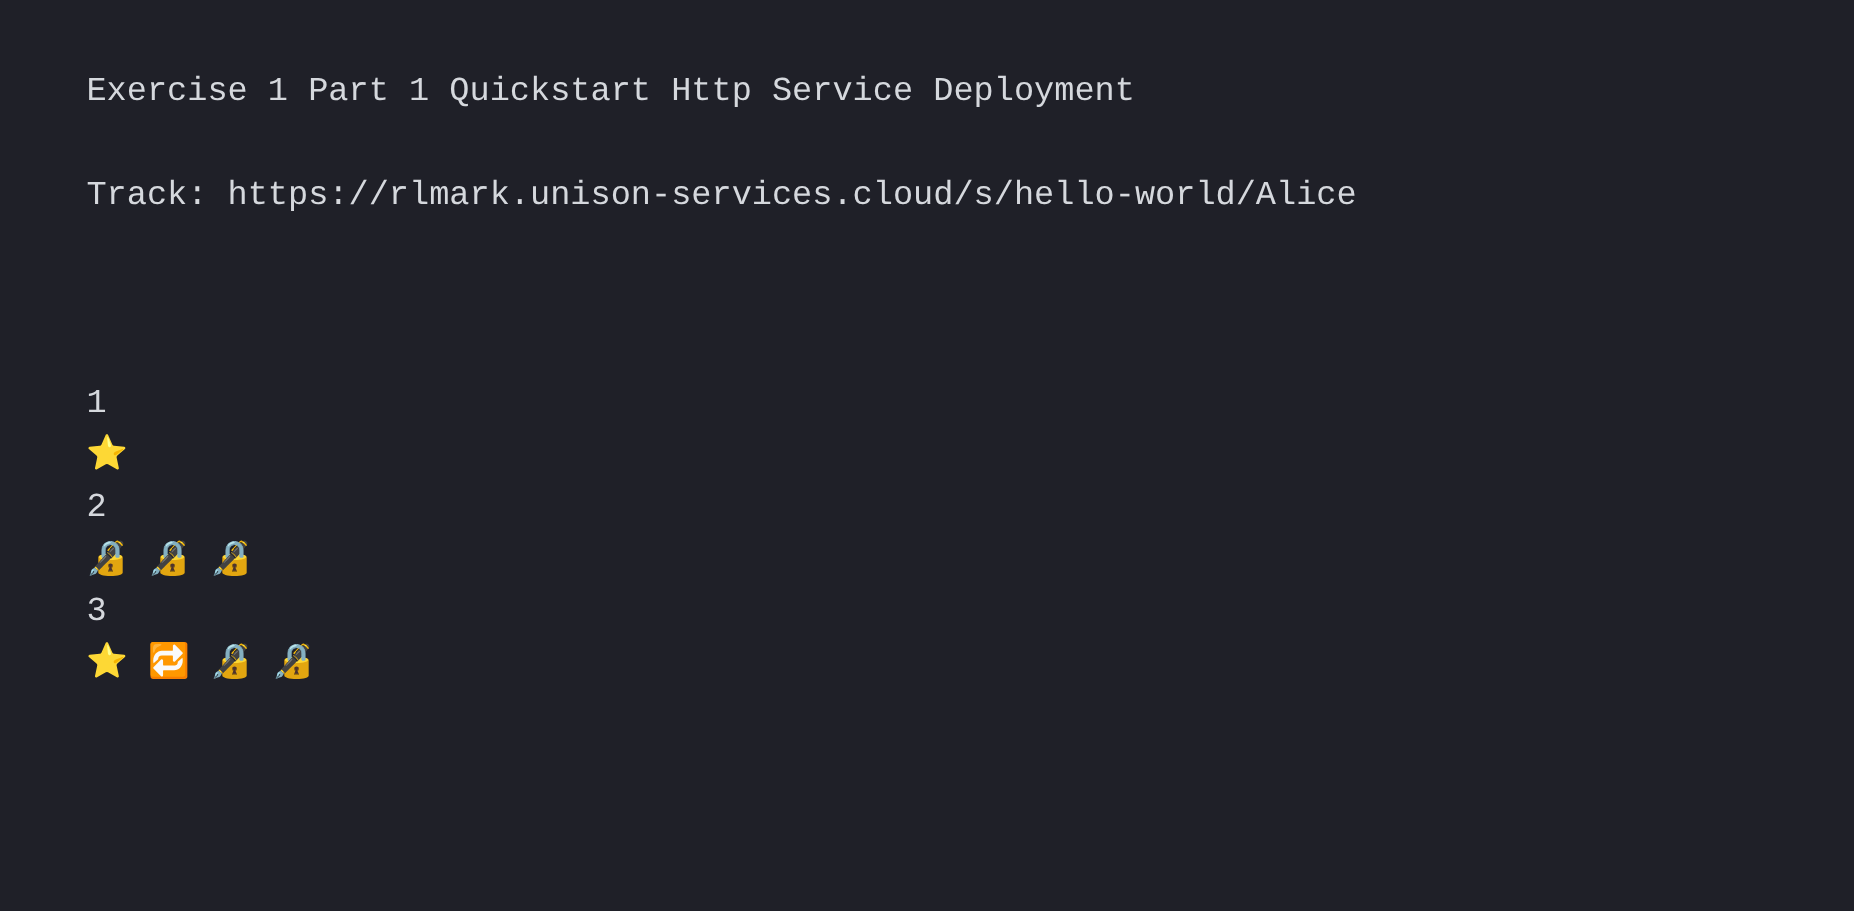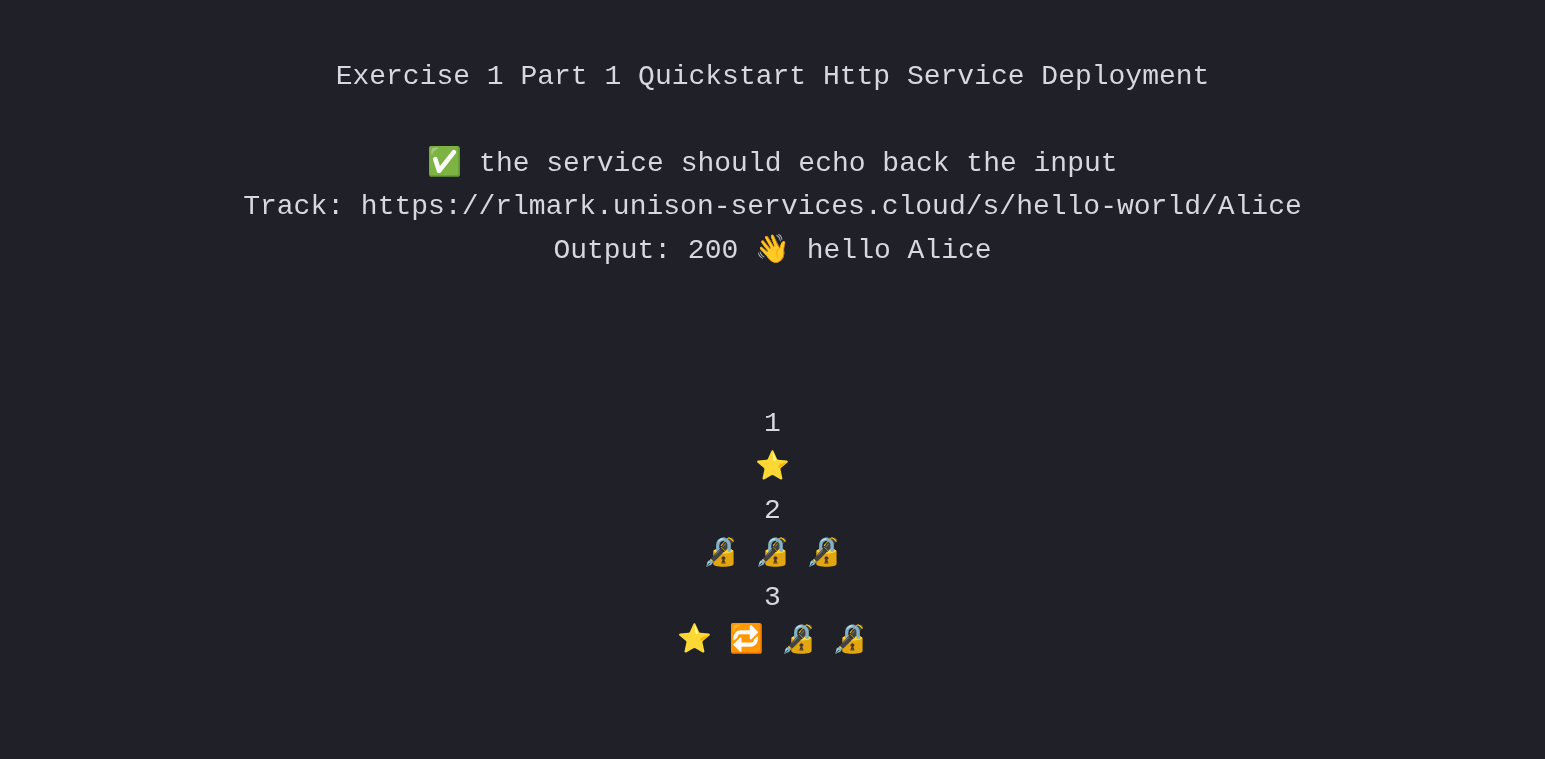--- a/index.html
+++ b/index.html
@@ -1,19 +1,18 @@
 <!DOCTYPE html>
 <html><head>
   <meta charset="utf-8">
   <style>
     * {
       margin: 0;
       padding: 0;
       box-sizing: border-box;
-      text-align: center;
     }
     body {
       background-color: #1f2028;
       color: #d5d8dd;
       font-family: 'Menlo', 'Monaco', 'Consolas', 'Courier New', monospace;
       font-size: 28px;
       line-height: 1.55;
       padding: 55px 72px;
       width: 1545px;
       min-height: 759px;
@@ -25,23 +24,21 @@
     .blank-line {
       height: 1.55em;
     }
   </style>
 </head>
 <body>
 
 <div>
   <div class="line">Exercise 1 Part 1 Quickstart Http Service Deployment</div>
   <div class="blank-line"></div>
-  <div class="line">✅ the service should echo back the input</div>
   <div class="line">Track: https://rlmark.unison-services.cloud/s/hello-world/Alice</div>
-  <div class="line">Output: 200 👋 hello Alice</div>
   <div class="blank-line"></div>
   <div class="blank-line"></div>
   <div class="blank-line"></div>
   <div class="line">1</div>
   <div class="line">⭐</div>
   <div class="line">2</div>
   <div class="line">🔏 🔏 🔏</div>
   <div class="line">3</div>
   <div class="line">⭐ 🔁 🔏 🔏</div>
 </div>

